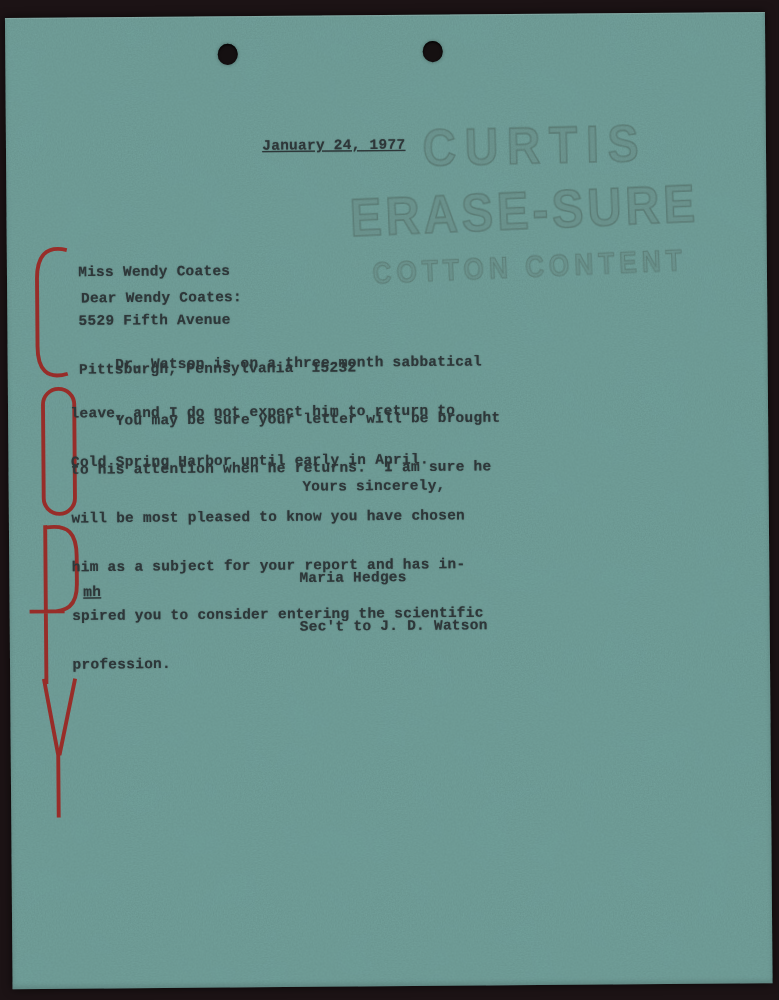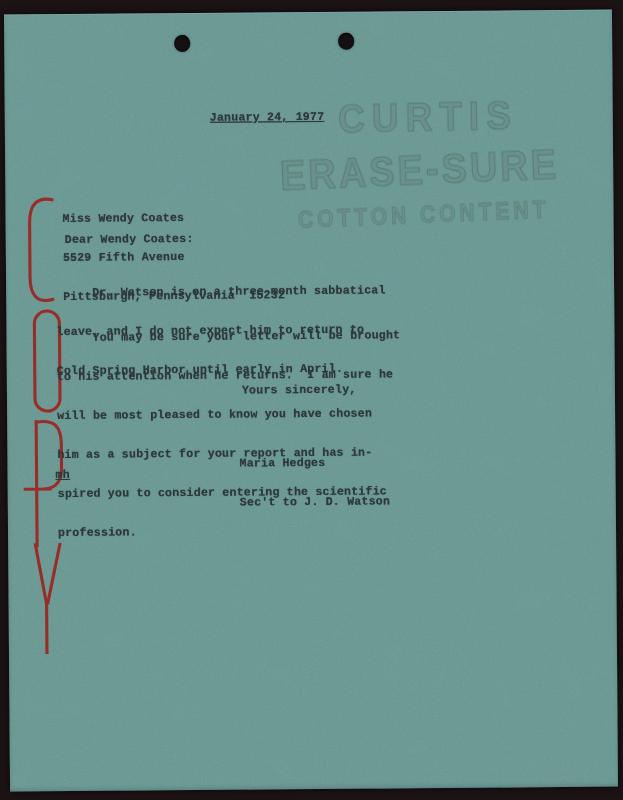--- a/index.html
+++ b/index.html
@@ -107,16 +107,16 @@
       <div>profession.</div>
     </div>
 
     <div class="typed" style="left:235px; top:371px;text-align:right;">Yours sincerely,</div>
 
     <div class="typed" style="left:232px; top:418px;">
       <div>Maria Hedges</div>
       <div>Sec't to J. D. Watson</div>
     </div>
 
-    <div class="typed" style="left:48px; top:454px;text-decoration:underline;">mh</div>
+    <div class="typed" style="left:59px; top:454px;text-decoration:underline;">mh</div>
 
   </div>
 </div>
 
 </body></html>

